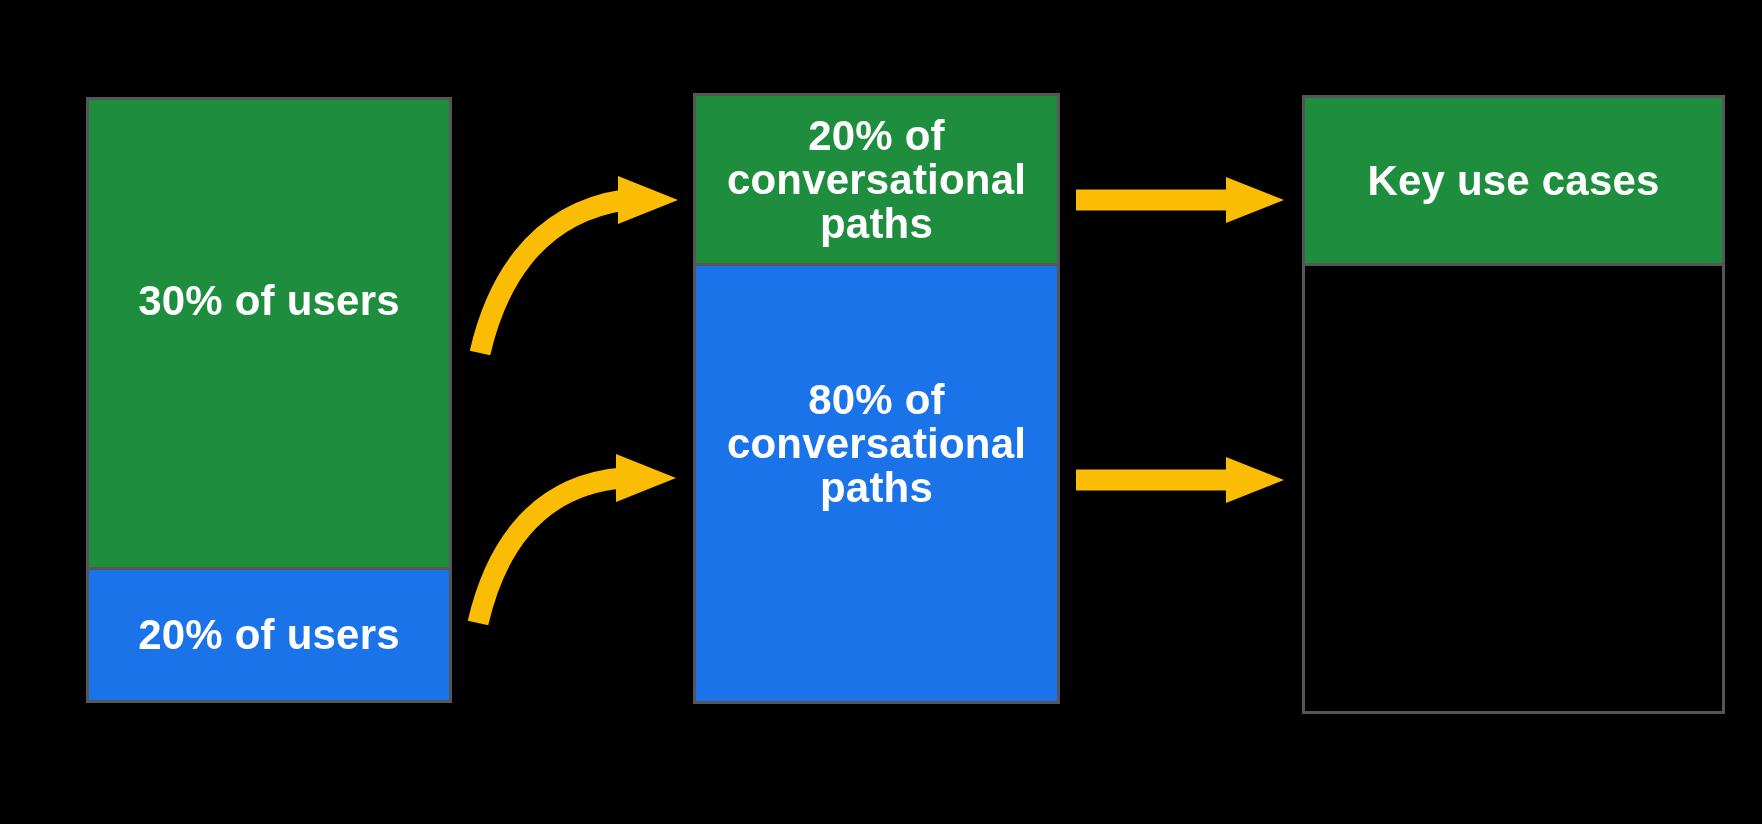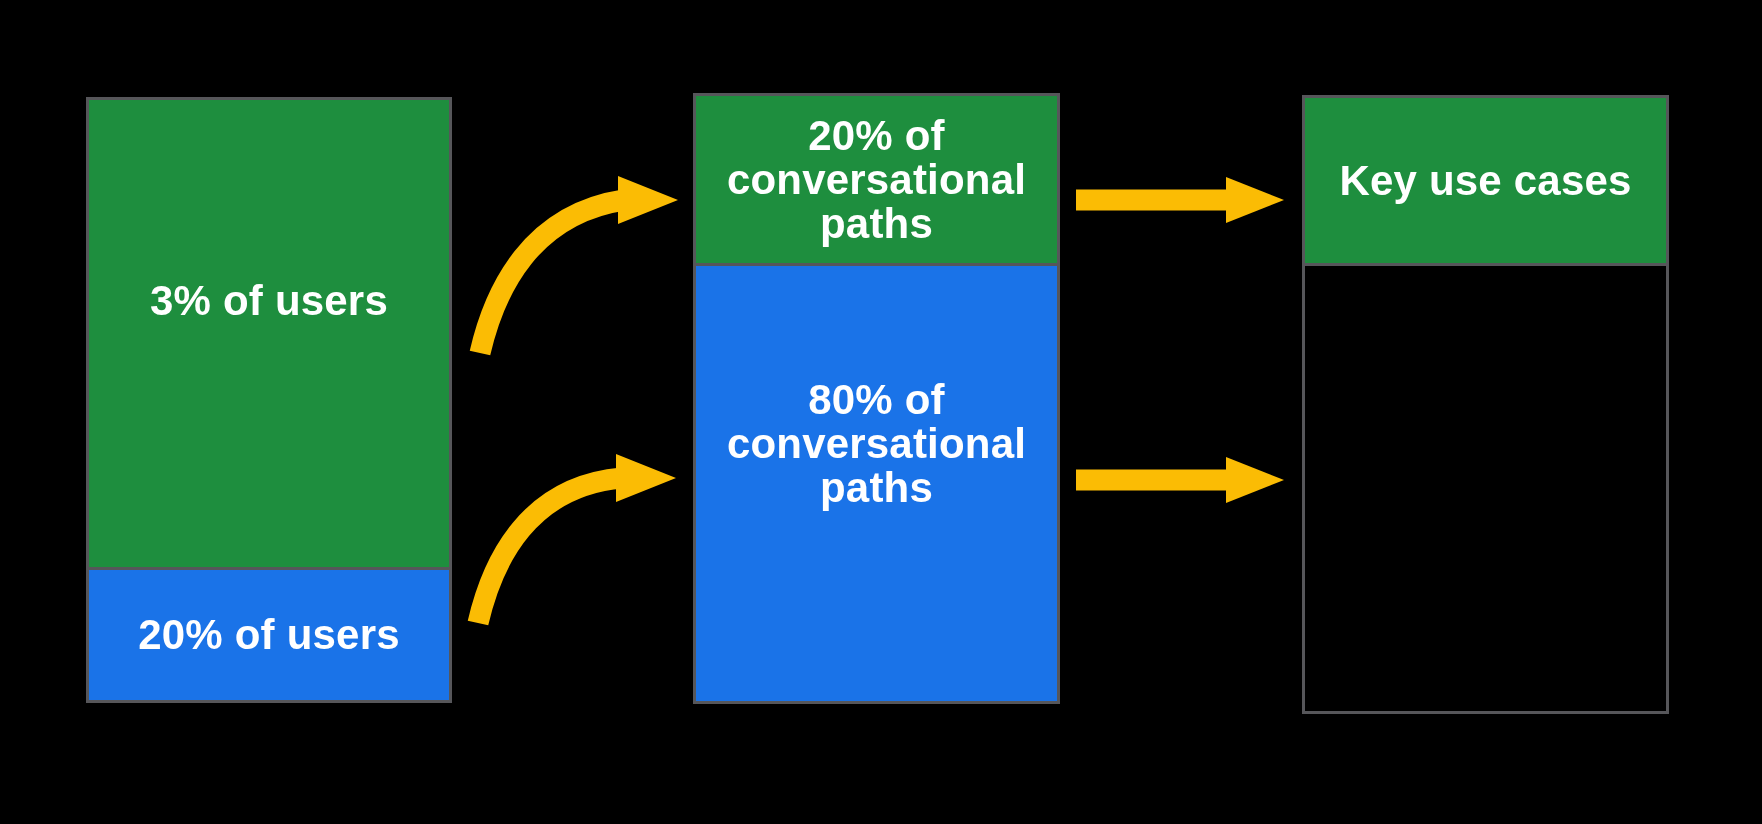--- a/index.html
+++ b/index.html
@@ -15,21 +15,21 @@
   
   .bar {
     position: absolute;
     display: flex;
     flex-direction: column;
     box-sizing: border-box;
     border: 3px solid var(--border, #56565a);
   }
   #col-users  { left: 86px;  top: 97px; width: 366px; height: 606px; }
   #col-paths  { left: 693px; top: 93px; width: 367px; height: 611px; }
-  #col-cases  { left: 1302px; top: 95px; width: 367px; height: 619px; }
+  #col-cases  { left: 1302px; top: 95px; width: 423px; height: 619px; }
 
   .seg {
     display: flex;
     align-items: center;
     justify-content: center;
     overflow: hidden;
   }
   .seg-green { background: var(--green, #1e8e3e); flex: none; }
   .seg-blue  { background: var(--blue, #1a73e8); flex: 1; }
   #col-users .seg-green { height: 467px; }
@@ -82,21 +82,21 @@
       <polygon class="arrow-head" points="1226,177 1226,223 1284,200"></polygon>
     </g>
     <g>
       <path class="arrow-shaft" d="M 1076 480 L 1230 480"></path>
       <polygon class="arrow-head" points="1226,457 1226,503 1284,480"></polygon>
     </g>
   </svg>
 
   <div class="bar" id="col-users">
     <div class="seg seg-green">
-      <div class="label up33">3% of users</div>
+      <div class="label up33">30% of users</div>
     </div>
     <div class="divider"></div>
     <div class="seg seg-blue">
       <div class="label">20% of users</div>
     </div>
   </div>
 
   <div class="bar" id="col-paths">
     <div class="seg seg-green">
       <div class="label">20% of

